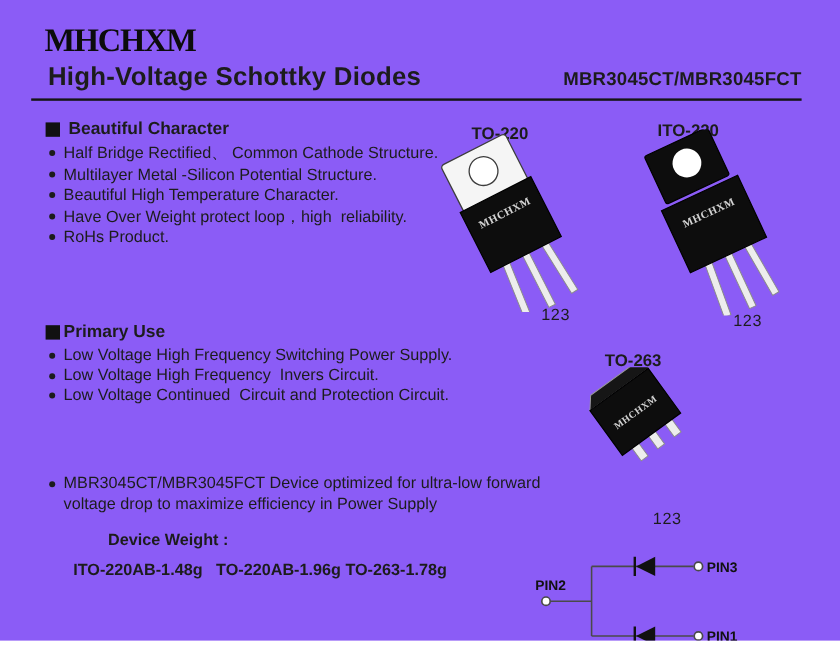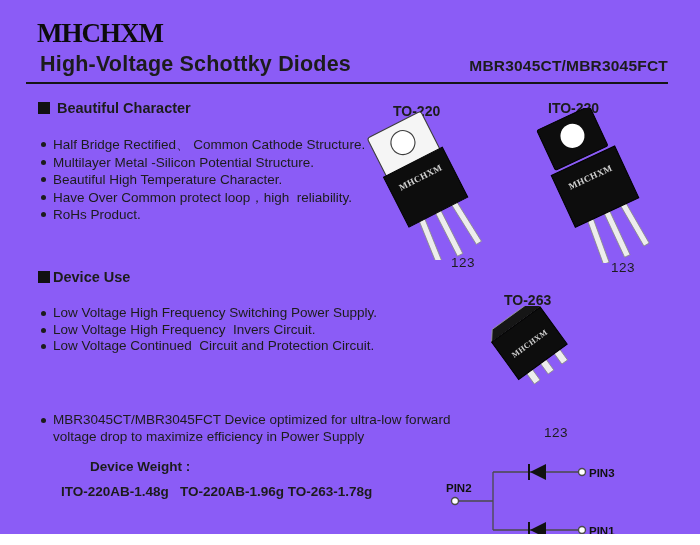--- a/index.html
+++ b/index.html
@@ -24,21 +24,21 @@
   }
   .doc-title { font-size:21.5px; font-weight:bold; padding-left:14px; letter-spacing:0.2px; }
   .part-number { font-size:15.5px; font-weight:bold; letter-spacing:0.2px; }
 
   
   .section { position:absolute; left:38px; }
   .section-heading { display:flex; align-items:center; font-weight:bold; font-size:14.5px; }
   .sq { width:12px; height:12px; background:#111; flex:0 0 auto; }
   .gap-wide { margin-right:7px; }
   .gap-narrow { margin-right:3px; }
-  .bullets { margin-top:20px; }
+  .bullets { margin-top:3px; }
   .bullet-row { display:flex; align-items:flex-start; font-size:13.5px; }
   .pc .bullet-row { line-height:17.5px; }
   .pu .bullet-row { line-height:16.5px; }
   .sm .bullet-row { line-height:16.5px; }
   .dot { width:5px; height:5px; border-radius:50%; background:#1c1c1c; margin:6px 7px 0 3px; flex:0 0 auto; }
   .cont-line { margin-left:15px; font-size:13.5px; line-height:16.5px; }
   .dw-label { margin-top:14px; margin-left:52px; font-weight:bold; font-size:13.5px; }
   .dw-values { margin-top:10px; margin-left:23px; font-weight:bold; font-size:13.5px; }
 
   
@@ -76,33 +76,33 @@
       <div class="bullet-row">
           <span class="dot"></span>
           <span class="pre">Multilayer Metal -Silicon Potential Structure.</span>
         </div>
       <div class="bullet-row">
           <span class="dot"></span>
           <span class="pre">Beautiful High Temperature Character.</span>
         </div>
       <div class="bullet-row">
           <span class="dot"></span>
-          <span class="pre">Have Over Common protect loop，high  reliability.</span>
+          <span class="pre">Have Over Weight protect loop，high  reliability.</span>
         </div>
       <div class="bullet-row">
           <span class="dot"></span>
           <span class="pre">RoHs Product.</span>
         </div>
     </div>
   </div>
 
   <div class="section pu" style="top:269px;">
     <div class="section-heading">
       <span class="sq gap-narrow"></span>
-      <span>Device Use</span>
+      <span>Primary Use</span>
     </div>
     <div class="bullets">
       <div class="bullet-row">
           <span class="dot"></span>
           <span class="pre">Low Voltage High Frequency Switching Power Supply.</span>
         </div>
       <div class="bullet-row">
           <span class="dot"></span>
           <span class="pre">Low Voltage High Frequency  Invers Circuit.</span>
         </div>

